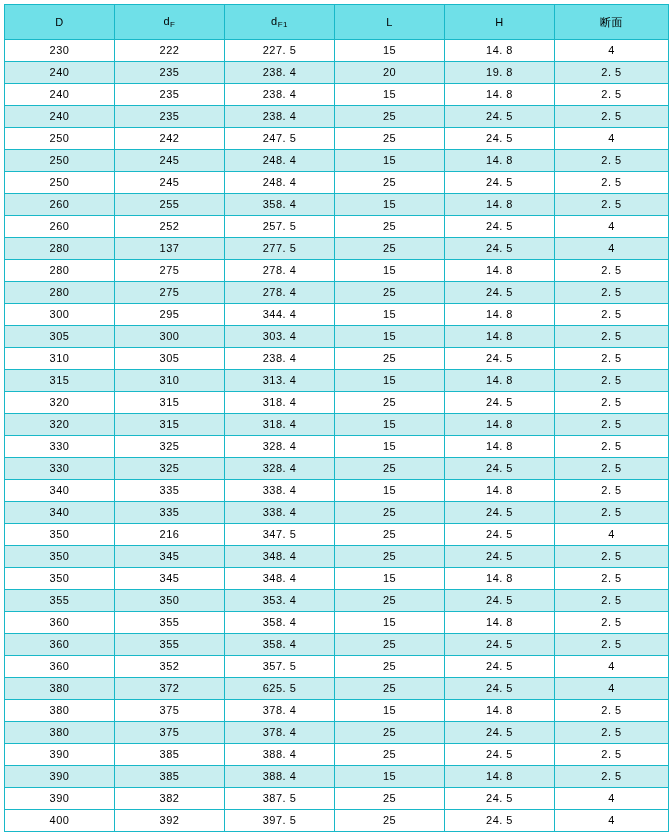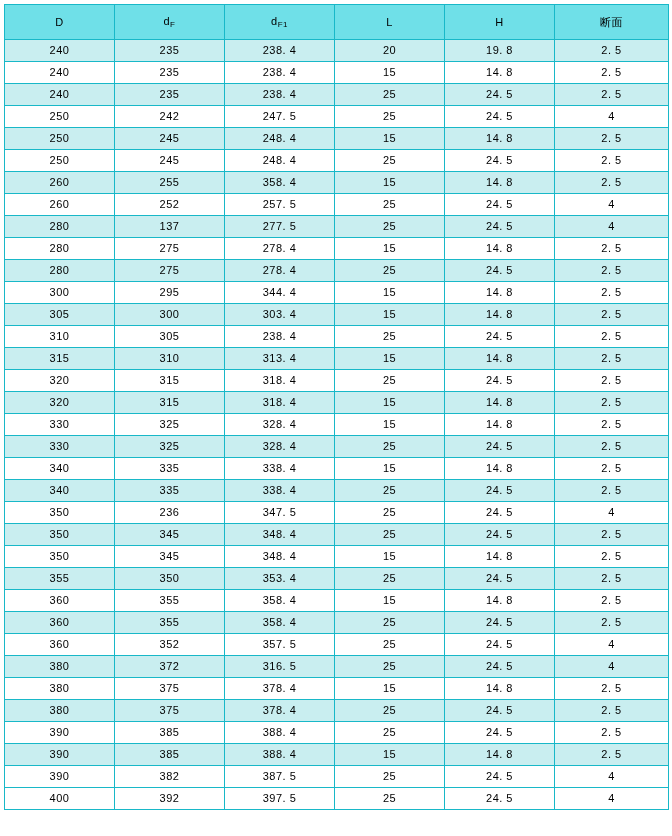--- a/index.html
+++ b/index.html
@@ -80,20 +80,28 @@
       <tr>
         <th><span>D</span></th>
         <th><span>d</span><sub>F</sub></th>
         <th><span>d</span><sub>F1</sub></th>
         <th><span>L</span></th>
         <th><span>H</span></th>
         <th><span>断面</span></th>
       </tr>
     </thead>
     <tbody id="tbody">
+        <tr class="odd">
+          <td>230</td>
+          <td>222</td>
+          <td>227. 5</td>
+          <td>15</td>
+          <td>14. 8</td>
+          <td>4</td>
+        </tr>
         <tr class="even">
           <td>240</td>
           <td>235</td>
           <td>238. 4</td>
           <td>20</td>
           <td>19. 8</td>
           <td>2. 5</td>
         </tr>
         <tr class="odd">
           <td>240</td>
@@ -250,21 +258,21 @@
         <tr class="even">
           <td>340</td>
           <td>335</td>
           <td>338. 4</td>
           <td>25</td>
           <td>24. 5</td>
           <td>2. 5</td>
         </tr>
         <tr class="odd">
           <td>350</td>
-          <td>236</td>
+          <td>216</td>
           <td>347. 5</td>
           <td>25</td>
           <td>24. 5</td>
           <td>4</td>
         </tr>
         <tr class="even">
           <td>350</td>
           <td>345</td>
           <td>348. 4</td>
           <td>25</td>
@@ -307,21 +315,21 @@
           <td>360</td>
           <td>352</td>
           <td>357. 5</td>
           <td>25</td>
           <td>24. 5</td>
           <td>4</td>
         </tr>
         <tr class="even">
           <td>380</td>
           <td>372</td>
-          <td>316. 5</td>
+          <td>625. 5</td>
           <td>25</td>
           <td>24. 5</td>
           <td>4</td>
         </tr>
         <tr class="odd">
           <td>380</td>
           <td>375</td>
           <td>378. 4</td>
           <td>15</td>
           <td>14. 8</td>

